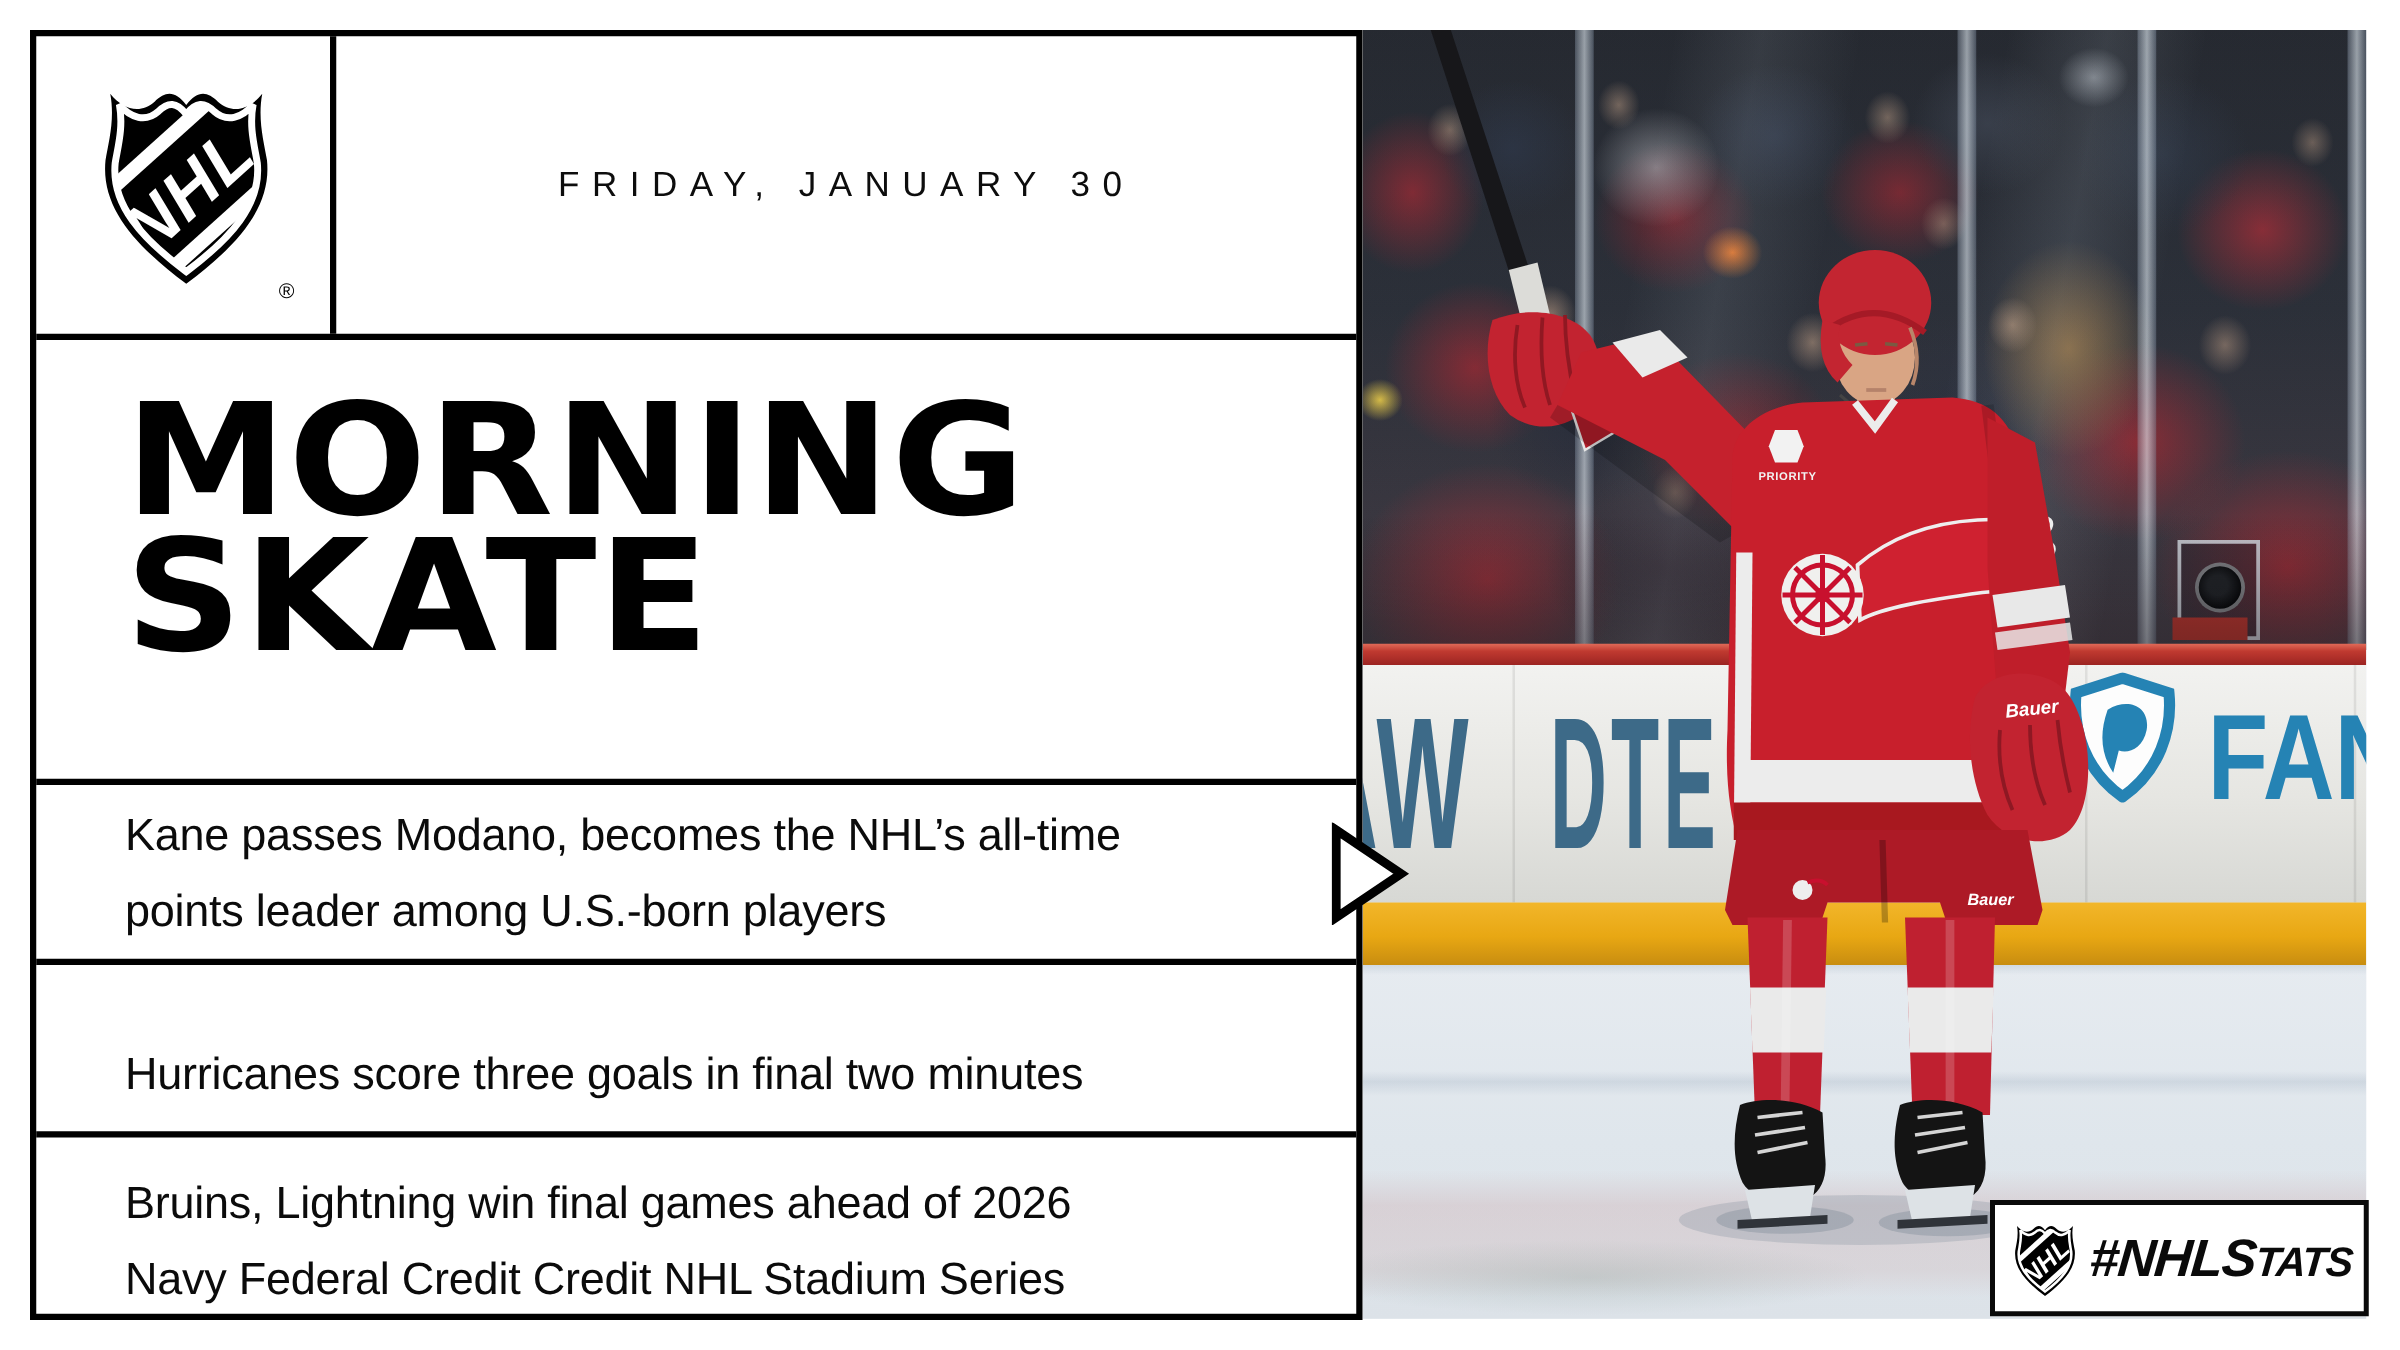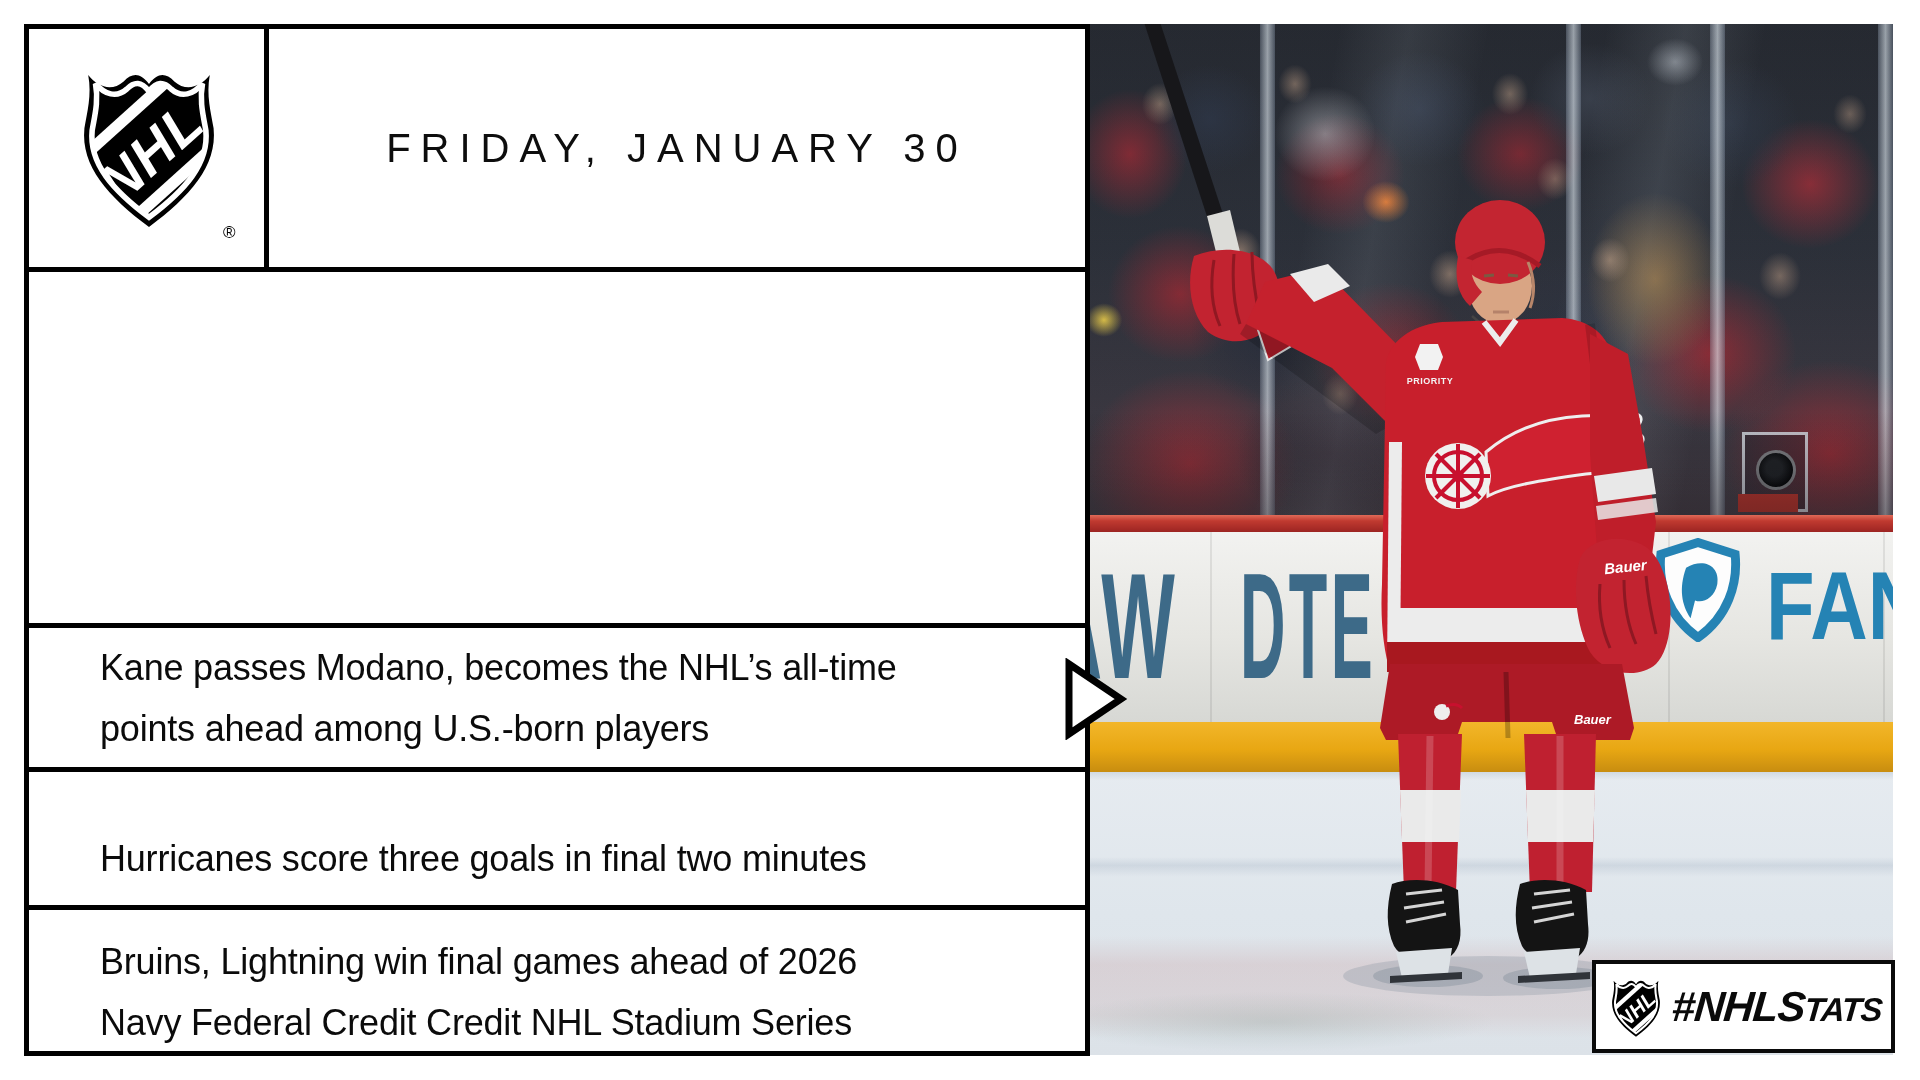--- a/index.html
+++ b/index.html
@@ -9,21 +9,21 @@
   
   .panel{position:absolute;left:24px;top:24px;width:1066px;height:1032px;
          border:5px solid #000;box-sizing:border-box;background:#fff;z-index:2;}
   .row-header{position:absolute;left:0;top:0;width:1056px;height:238px;
               border-bottom:5px solid #000;display:flex;}
   .logo-cell{width:240px;height:238px;border-right:5px solid #000;box-sizing:border-box;
              position:relative;flex:0 0 auto;}
   .shield-big{position:absolute;left:44px;top:33px;width:152px;height:168px;}
   .reg-mark{position:absolute;left:194px;top:194px;font-size:17px;color:#000;}
   .date-cell{flex:1;display:flex;align-items:center;justify-content:center;}
-  .date-text{font-size:40px;letter-spacing:10px;color:#0d0d0d;text-align:right;}
+  .date-text{font-size:28px;letter-spacing:10px;color:#0d0d0d;text-align:right;}
 
   .title-wrap{position:absolute;left:71px;top:286px;}
   .title-line{font-family:"DejaVu Sans",sans-serif;font-weight:bold;font-size:124px;
               line-height:109px;letter-spacing:1px;color:#000;
               transform:scaleX(1.05);transform-origin:left top;white-space:nowrap;}
 
   .hline{position:absolute;left:0;width:1056px;height:5px;background:#000;}
   .hl-1{top:594px;} .hl-2{top:738px;} .hl-3{top:876px;}
 
   .news-item{position:absolute;left:0;width:1056px;display:flex;flex-direction:column;
@@ -159,28 +159,32 @@
       <svg class="shield-big" viewBox="0 0 120 132">
         <use href="#nhl-shield"></use>
       </svg>
       <span class="reg-mark">®</span>
     </div>
     <div class="date-cell">
       <span class="date-text">FRIDAY, JANUARY 30</span>
     </div>
   </div>
 
+  <div class="title-wrap">
+    <div class="title-line">MORNING</div>
+    <div class="title-line">SKATE</div>
+  </div>
 
   <div class="hline hl-1"></div>
   <div class="hline hl-2"></div>
   <div class="hline hl-3"></div>
 
   <div class="news-item ni-1">
     <div class="news-line">Kane passes Modano, becomes the NHL’s all-time</div>
-    <div class="news-line">points ahead among U.S.-born players</div>
+    <div class="news-line">points leader among U.S.-born players</div>
   </div>
 
   <div class="news-item ni-2">
     <div class="news-line">Hurricanes score three goals in final two minutes</div>
   </div>
 
   <div class="news-item ni-3">
     <div class="news-line">Bruins, Lightning win final games ahead of 2026</div>
     <div class="news-line">Navy Federal Credit Credit NHL Stadium Series</div>
   </div>

